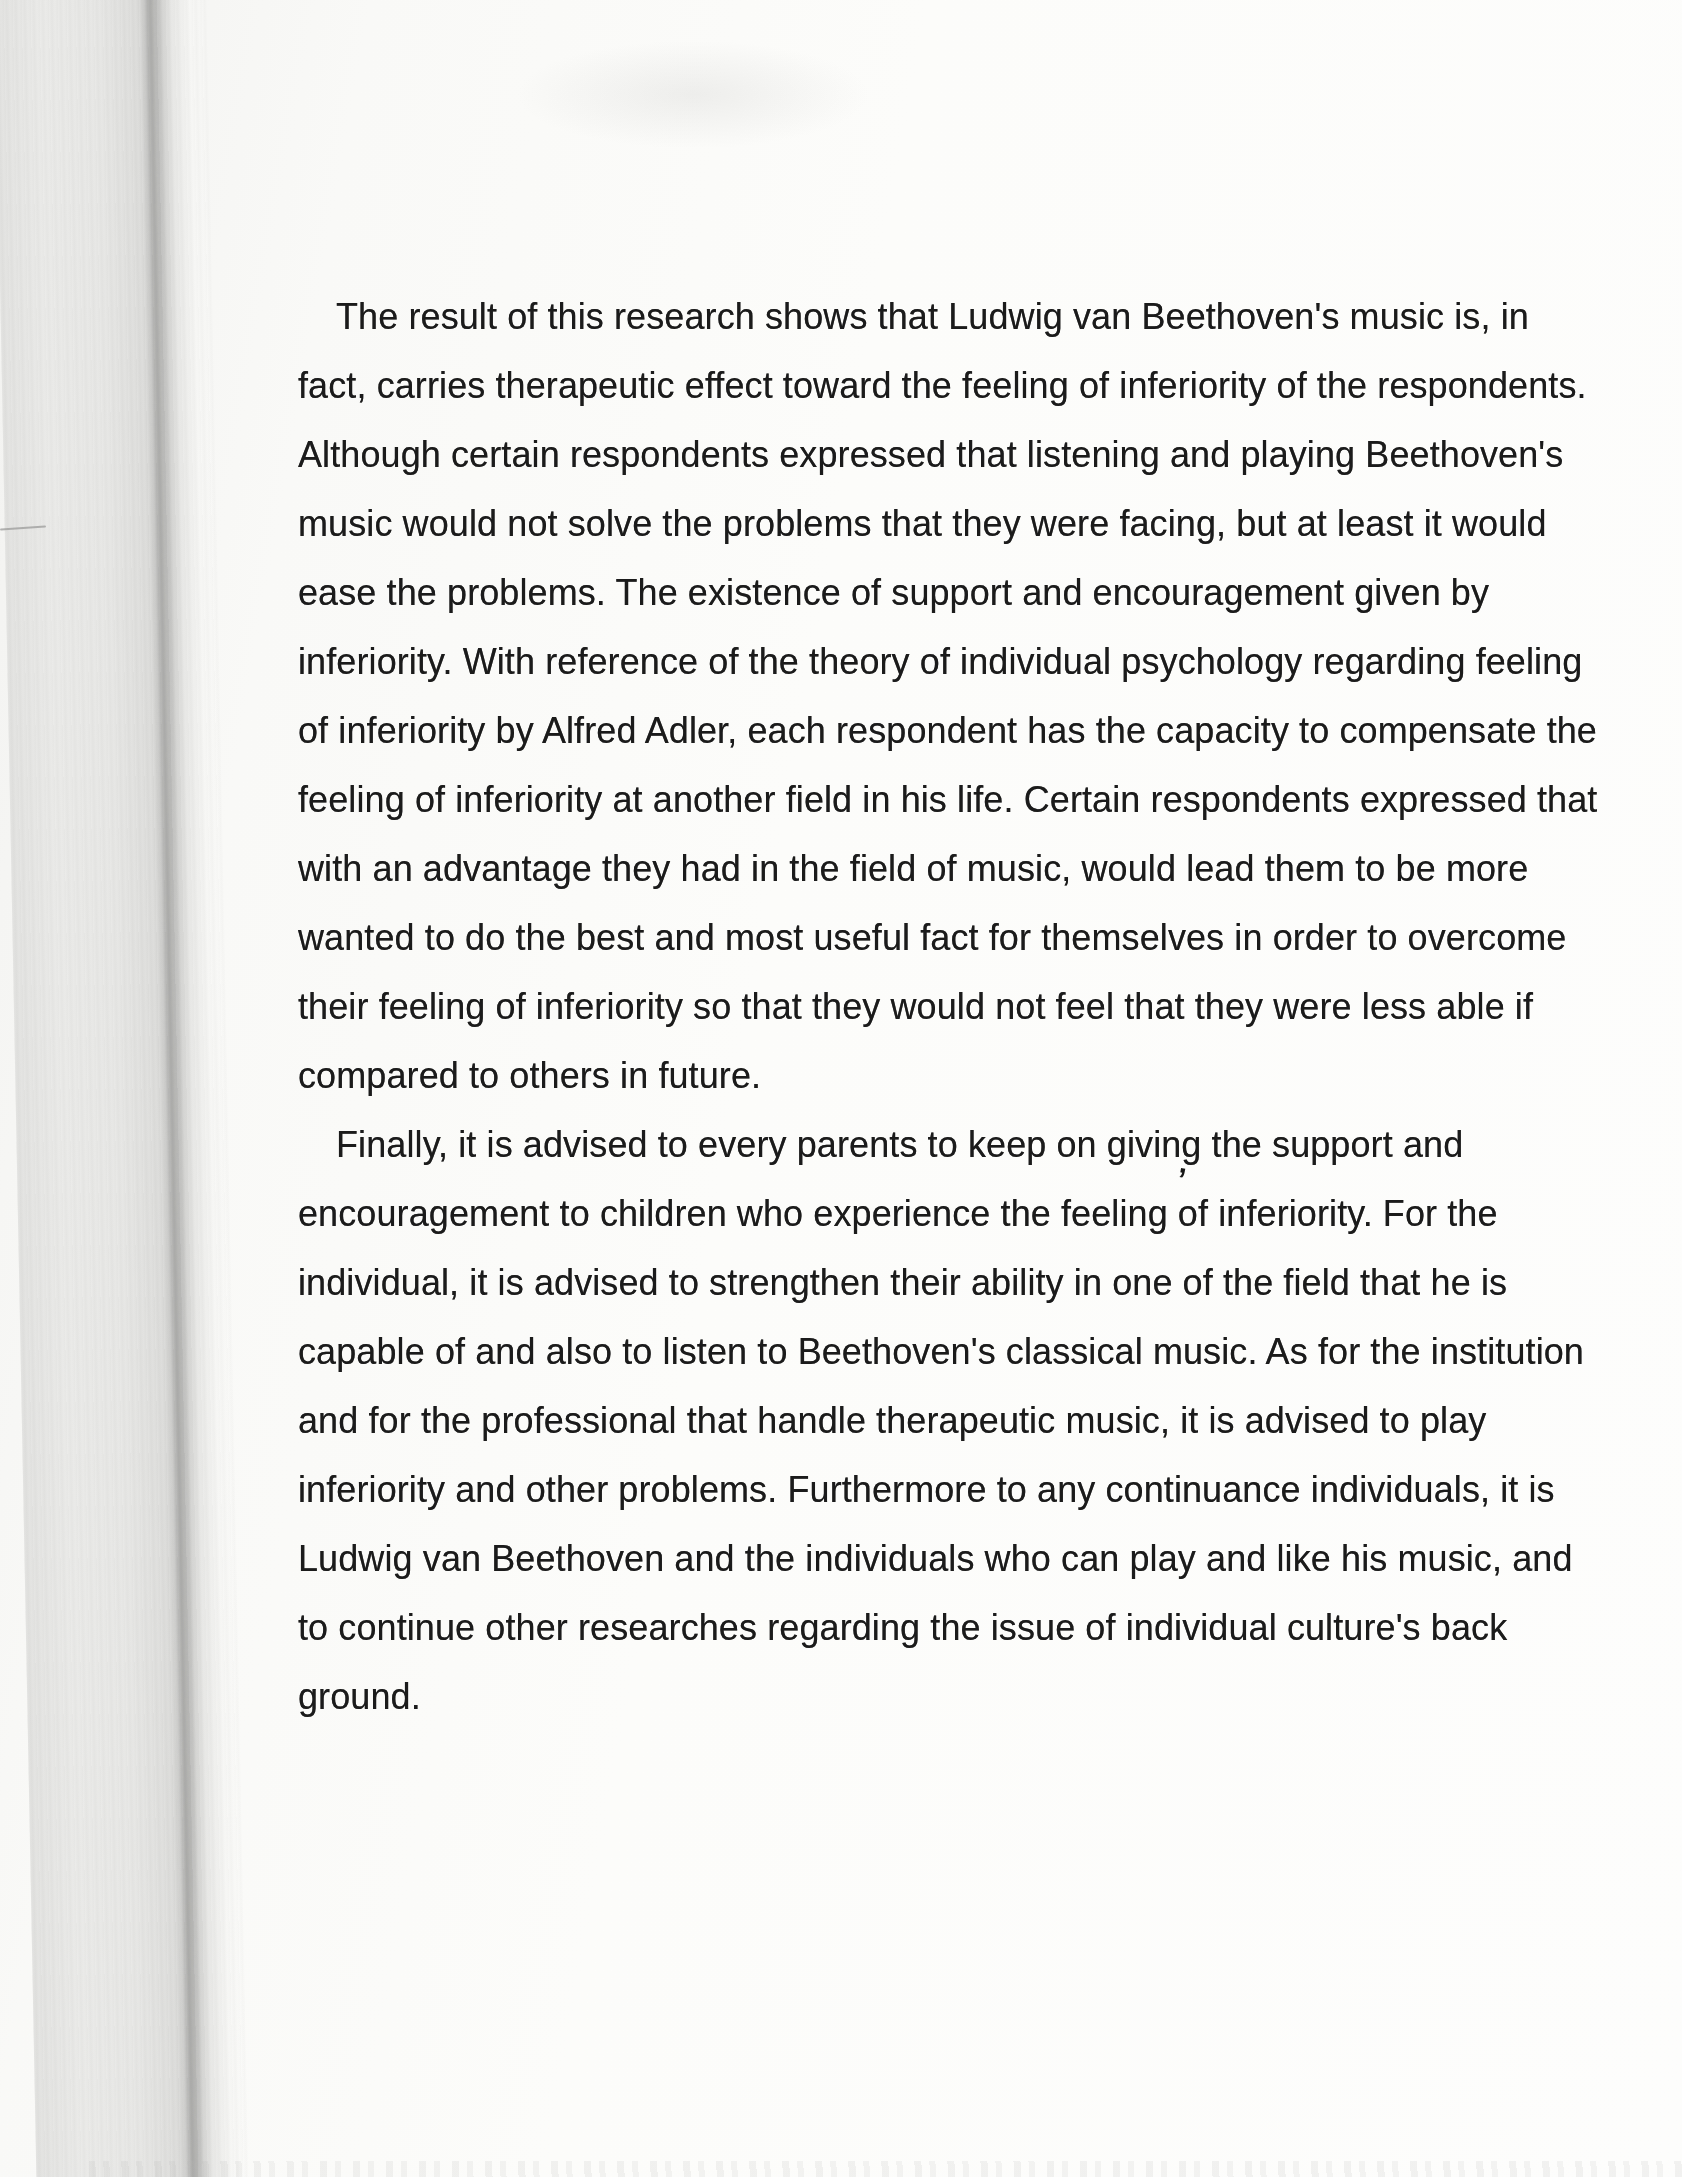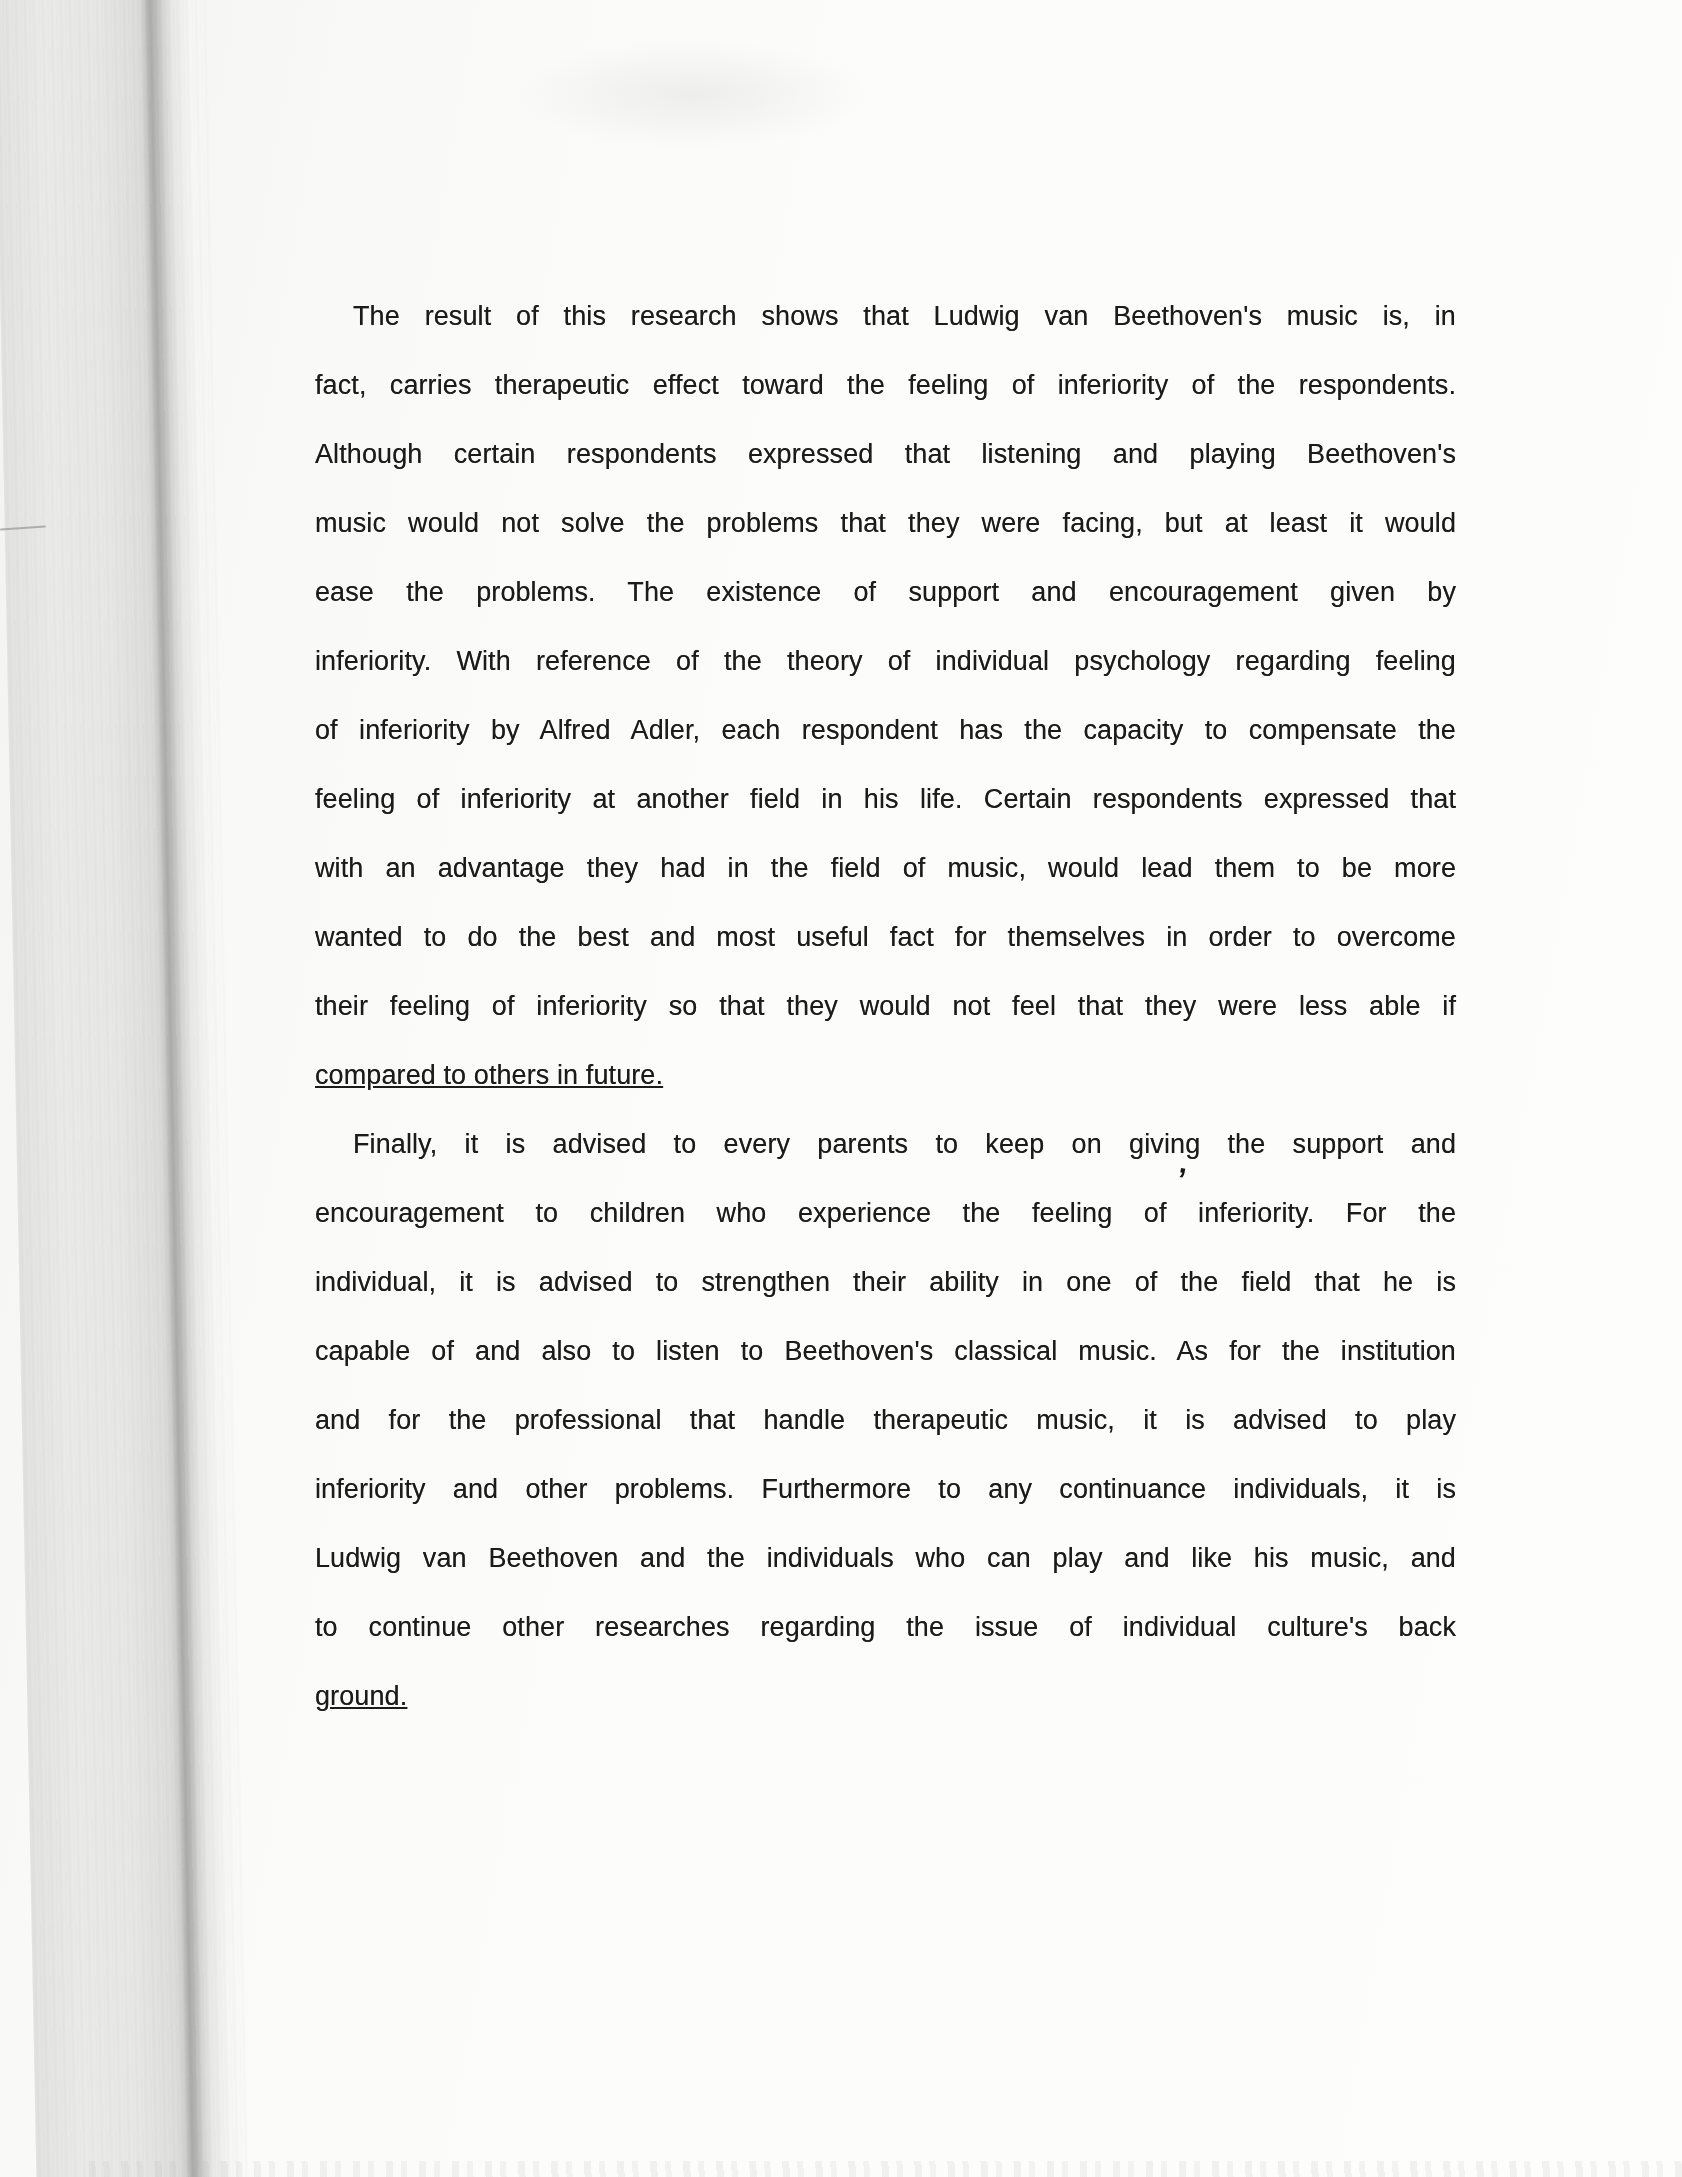--- a/index.html
+++ b/index.html
@@ -80,36 +80,36 @@
     font-size: 30px;
     font-weight: 700;
     color: #161616;
     transform: rotate(10deg);
     line-height: 30px;
   }
 
   
   .text-block {
     position: absolute;
-    left: 315px; top: 282px;
+    left: 298px; top: 282px;
     width: 1141px;
     color: #1b1b1b;
-    font-size: 27px;
+    font-size: 36px;
     letter-spacing: 0.1px;
     text-shadow: 0 0 0.5px rgba(25,25,25,0.65);
   }
   .text-line {
     line-height: 69px;
     height: 69px;
     white-space: nowrap;
     text-align: justify;
     text-align-last: justify;
   }
   .text-line.indent { padding-left: 38px; }
-  .text-line.last   { text-align: center; text-align-last: left; text-decoration: underline; }
+  .text-line.last   { text-align: center; text-align-last: left; }
 </style>
 </head>
 <body>
 
 <div class="scan-page">
 
   <div class="binding-shadow">
     <div class="binding-streaks"></div>
   </div>
   <div class="binding-crease"></div>

